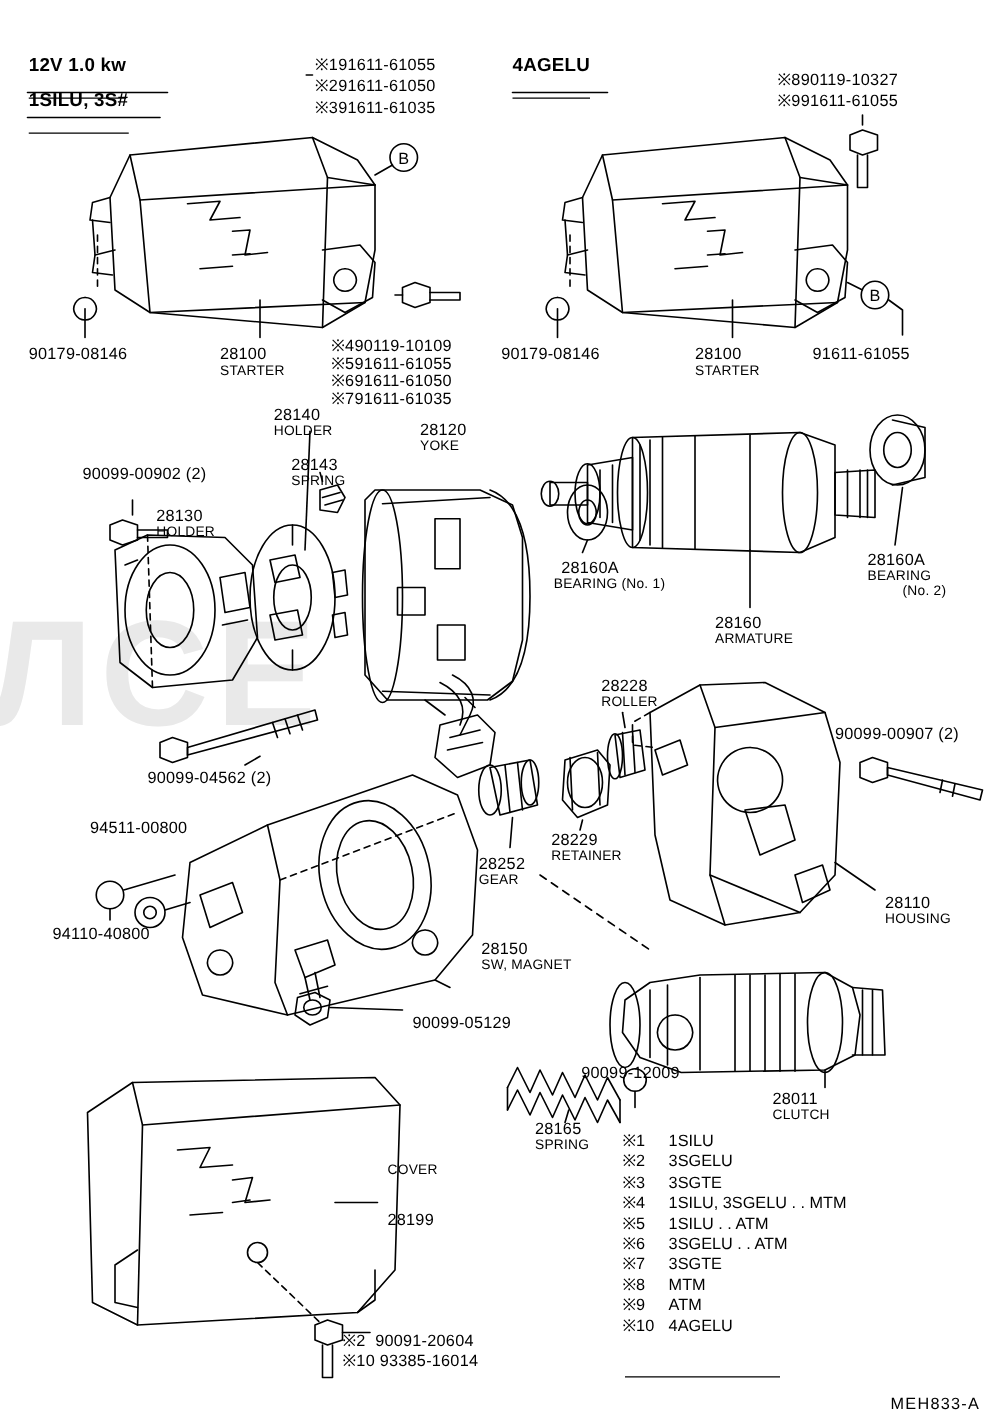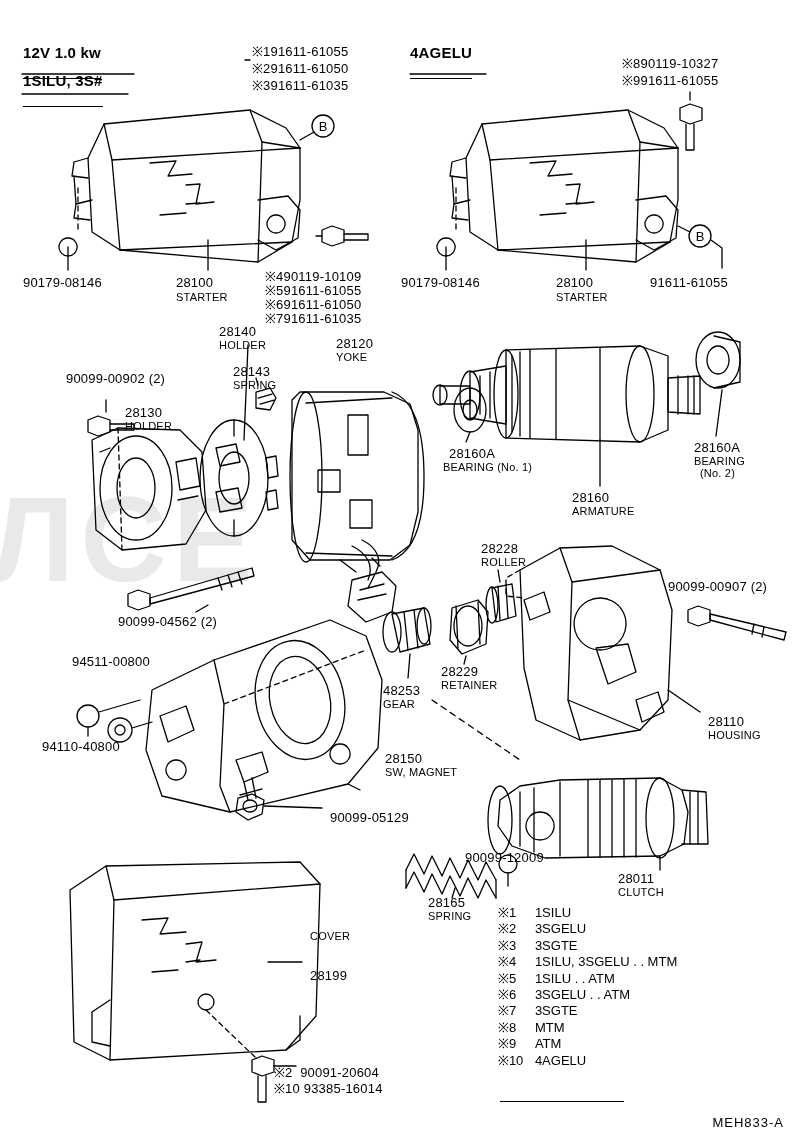--- a/index.html
+++ b/index.html
@@ -325,30 +325,30 @@
       <div class="lbl sm" style="left: 233px; top: 379px;">SPRING</div>
       <div class="lbl" style="left: 336px; top: 337px;">28120</div>
       <div class="lbl sm" style="left: 336px; top: 351px;">YOKE</div>
       <div class="lbl" style="left: 66px; top: 372px;">90099-00902 (2)</div>
       <div class="lbl" style="left: 125px; top: 406px;">28130</div>
       <div class="lbl sm" style="left: 125px; top: 420px;">HOLDER</div>
       <div class="lbl" style="left: 449px; top: 447px;">28160A</div>
       <div class="lbl sm" style="left: 443px; top: 461px;">BEARING (No. 1)</div>
       <div class="lbl" style="left: 694px; top: 441px;">28160A</div>
       <div class="lbl sm" style="left: 694px; top: 455px;">BEARING</div>
-      <div class="lbl sm" style="left: 700px; top: 467px;">(No. 2)</div>
+      <div class="lbl sm" style="left: 722px; top: 467px;">(No. 2)</div>
       <div class="lbl" style="left: 572px; top: 491px;">28160</div>
       <div class="lbl sm" style="left: 572px; top: 505px;">ARMATURE</div>
       <div class="lbl" style="left: 481px; top: 542px;">28228</div>
       <div class="lbl sm" style="left: 481px; top: 556px;">ROLLER</div>
       <div class="lbl" style="left: 668px; top: 580px;">90099-00907 (2)</div>
       <div class="lbl" style="left: 118px; top: 615px;">90099-04562 (2)</div>
       <div class="lbl" style="left: 441px; top: 665px;">28229</div>
       <div class="lbl sm" style="left: 441px; top: 679px;">RETAINER</div>
-      <div class="lbl" style="left: 383px; top: 684px;">48253</div>
+      <div class="lbl" style="left: 383px; top: 684px;">28252</div>
       <div class="lbl sm" style="left: 383px; top: 698px;">GEAR</div>
       <div class="lbl" style="left: 72px; top: 655px;">94511-00800</div>
       <div class="lbl" style="left: 42px; top: 740px;">94110-40800</div>
       <div class="lbl" style="left: 708px; top: 715px;">28110</div>
       <div class="lbl sm" style="left: 708px; top: 729px;">HOUSING</div>
       <div class="lbl" style="left: 385px; top: 752px;">28150</div>
       <div class="lbl sm" style="left: 385px; top: 766px;">SW, MAGNET</div>
       <div class="lbl" style="left: 330px; top: 811px;">90099-05129</div>
       <div class="lbl" style="left: 465px; top: 851px;">90099-12009</div>
       <div class="lbl" style="left: 618px; top: 872px;">28011</div>

